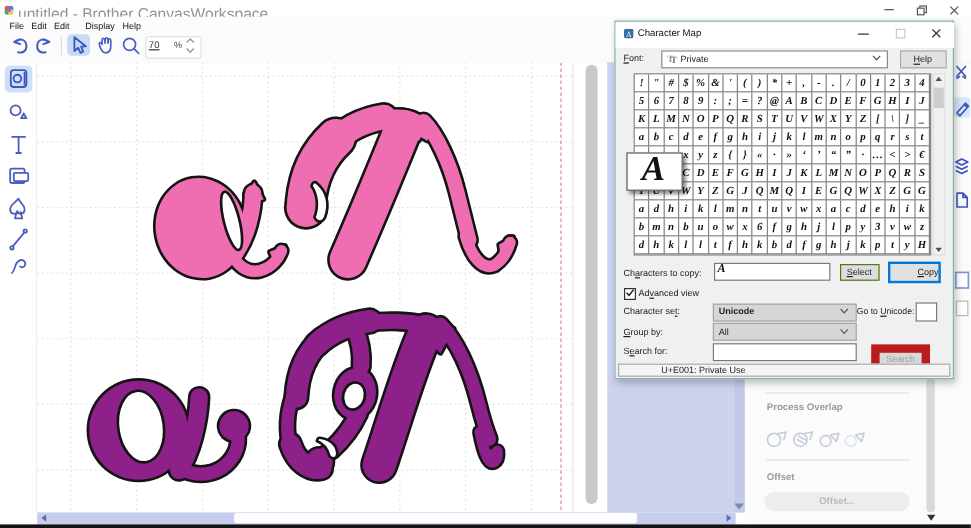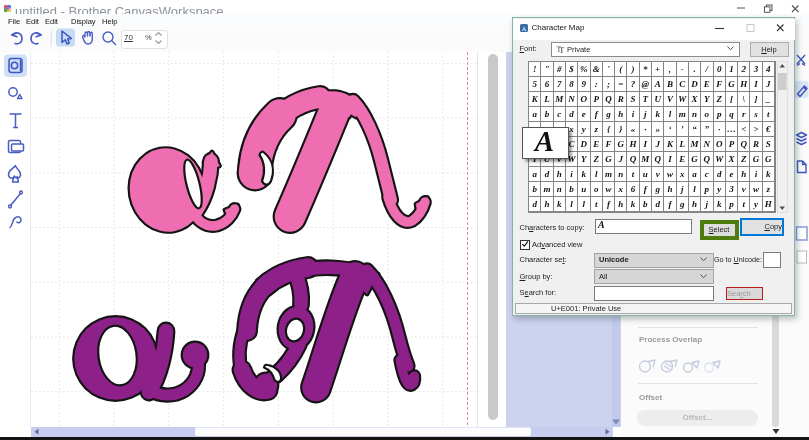--- a/index.html
+++ b/index.html
@@ -486,21 +486,21 @@
  <path d="M2.5,145.5 L5.25,149 L8,145.5 Z" fill="#505050"></path>
  <rect x="1" y="12" width="8.5" height="17" fill="#cdcdcd"></rect>
 </svg>
 
 <div class="abs" style="left:522px;top:127px;width:45px;height:30px;background:#fff;border:1px solid #555;box-shadow:2.5px 2.5px 3px rgba(0,0,0,0.45);"></div>
 <div class="abs" style="left:522px;top:126px;width:45px;height:30px;text-align:center;font-family:'Liberation Serif',serif;font-style:italic;font-weight:bold;font-size:29px;line-height:31px;color:#111;">A</div>
 
 <div class="lbl" style="left:519.5px;top:222.5px;">Ch<u>a</u>racters to copy:</div>
 <div class="abs" style="left:595px;top:218.5px;width:95px;height:13px;background:#fff;border:1px solid #7a7a7a;"></div>
 <div class="abs" style="left:598px;top:219px;font-family:'Liberation Serif',serif;font-style:italic;font-weight:bold;font-size:10px;color:#111;">A</div>
-<div class="abs" style="left:699.5px;top:219.5px;width:31px;height:12px;background:#ddd;border:4px solid #4d7c0f;text-align:center;font-size:7.5px;color:#1c1c1c;line-height:12px;"><u>S</u>elect</div>
+<div class="abs" style="left:699.5px;top:219.5px;width:31px;height:12px;background:#ddd;border:1px solid #4d7c0f;text-align:center;font-size:7.5px;color:#1c1c1c;line-height:12px;"><u>S</u>elect</div>
 <div class="abs" style="left:740px;top:217.5px;width:40px;height:14px;background:#e1e1e1;border:2px solid #0078d7;text-align:right;font-size:7.5px;color:#1c1c1c;line-height:14px;"><u>C</u>opy</div>
 
 <div class="abs" style="left:520px;top:239.5px;width:8px;height:8px;background:#fff;border:1px solid #333;"></div>
 <svg class="abs" style="left:520px;top:239px" width="11" height="11" viewBox="0 0 11 11">
  <path d="M2.2,5 L4.2,7.2 L8,2.4" fill="none" stroke="#111" stroke-width="1.1"></path>
 </svg>
 <div class="lbl" style="left:532px;top:240px;">Ad<u>v</u>anced view</div>
 
 <div class="lbl" style="left:519.5px;top:255px;">Character se<u>t</u>:</div>
 <div class="abs" style="left:594px;top:252.5px;width:118px;height:13px;background:#d6d6d6;border:1px solid #a5a5a5;"></div>
@@ -513,16 +513,16 @@
 
 <div class="lbl" style="left:519.5px;top:271.5px;"><u>G</u>roup by:</div>
 <div class="abs" style="left:594px;top:269px;width:118px;height:13px;background:#d6d6d6;border:1px solid #a5a5a5;"></div>
 <div class="lbl" style="left:599px;top:271.5px;text-align:center;">All</div>
 <svg class="abs" style="left:699px;top:272.5px" width="9" height="7" viewBox="0 0 9 7">
  <path d="M1.5,1.5 L4.5,4.8 L7.5,1.5" fill="none" stroke="#555" stroke-width="1"></path>
 </svg>
 
 <div class="lbl" style="left:519.5px;top:288px;">S<u>e</u>arch for:</div>
 <div class="abs" style="left:594px;top:285.5px;width:118px;height:13px;background:#fff;border:1px solid #7a7a7a;"></div>
-<div class="abs" style="left:726px;top:286.5px;width:35px;height:11.5px;background:#d9d9d9;border:1px solid #b91c1c;text-align:left;font-size:7.5px;color:#9b9b9b;line-height:11.5px;">Sea<u>r</u>ch</div>
+<div class="abs" style="left:726px;top:286.5px;width:35px;height:11.5px;background:#d9d9d9;border:7px solid #b91c1c;text-align:center;font-size:7.5px;color:#9b9b9b;line-height:11.5px;">Sea<u>r</u>ch</div>
 
 <div class="abs" style="left:514.5px;top:302.5px;width:277px;height:11px;background:#f5f5f5;border:1px solid #a9a9a9;box-sizing:border-box;"></div>
 <div class="lbl" style="left:520px;top:304px;padding-left:31px;">U+E001: Private Use</div>
 
 </body></html>

